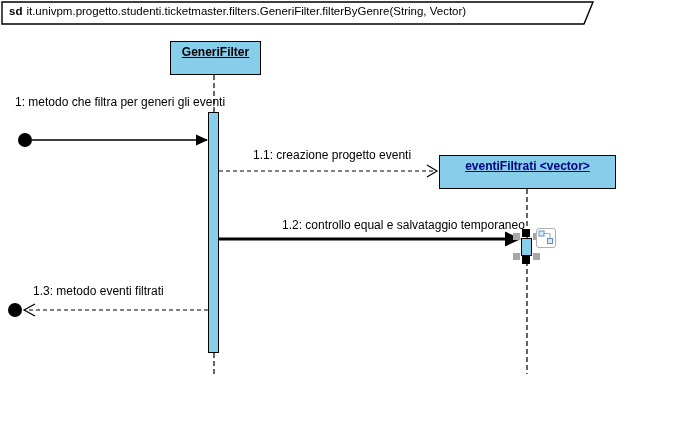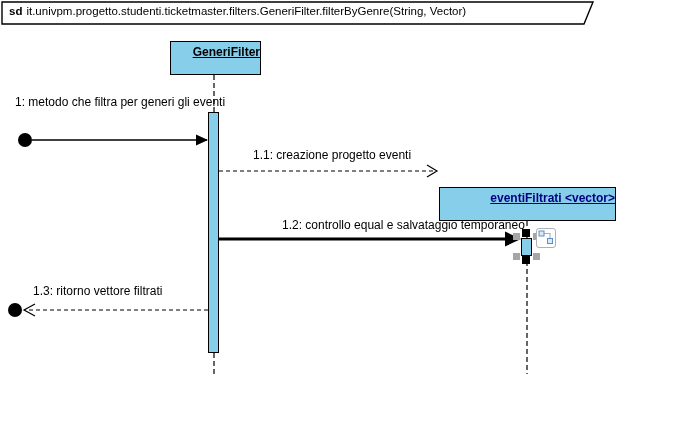--- a/index.html
+++ b/index.html
@@ -8,28 +8,28 @@
     font-family:"Liberation Sans","DejaVu Sans",sans-serif;color:#000;
   }
   svg{position:absolute;left:0;top:0;}
   .frame-text{
     position:absolute;left:9px;top:5px;font-size:11.5px;white-space:nowrap;
     letter-spacing:0;
   }
   .frame-text .kw{font-weight:bold;margin-right:4px;}
   .lifeline-head{
     position:absolute;background:#87CEEB;border:1.5px solid #000;
-    box-sizing:border-box;text-align:right;
+    box-sizing:border-box;text-align:center;
   }
   .lifeline-head .name{
     display:block;margin-top:3px;font-size:12px;font-weight:bold;
     text-decoration:underline;white-space:nowrap;
   }
   .head-generifilter{left:170px;top:41px;width:91px;height:34px;}
-  .head-eventifiltrati{left:439px;top:155px;width:177px;height:34px;margin-top:32px;}
+  .head-eventifiltrati{left:439px;top:155px;width:177px;height:34px;}
   .head-eventifiltrati .name{color:#000080;}
   .activation{
     position:absolute;background:#87CEEB;border:1.2px solid #000;box-sizing:border-box;
   }
   .act-main{left:208px;top:112px;width:11px;height:241px;}
   .act-small{left:521px;top:238px;width:11px;height:18px;}
   .msg-label{
     position:absolute;font-size:12px;white-space:nowrap;color:#000;
   }
   .lbl-m1{left:15px;top:95px;}
@@ -104,15 +104,15 @@
     <svg width="18" height="18" viewBox="0 0 18 18">
       <path d="M7 4.5 H13 V11" fill="none" stroke="#aab4be" stroke-width="1.2"></path>
       <rect x="2" y="2" width="5" height="5" fill="#dbeaf7" stroke="#5b8fc9" stroke-width="1"></rect>
       <rect x="10.5" y="9.5" width="5" height="5" fill="#dbeaf7" stroke="#5b8fc9" stroke-width="1"></rect>
     </svg>
   </div>
 
   <div class="msg-label lbl-m1">1: metodo che filtra per generi gli eventi</div>
   <div class="msg-label lbl-m11">1.1: creazione progetto eventi</div>
   <div class="msg-label lbl-m12">1.2: controllo equal e salvataggio temporaneo</div>
-  <div class="msg-label lbl-m13">1.3: ritorno vettore filtrati</div>
+  <div class="msg-label lbl-m13">1.3: metodo eventi filtrati</div>
 
 </div>
 
 </body></html>

